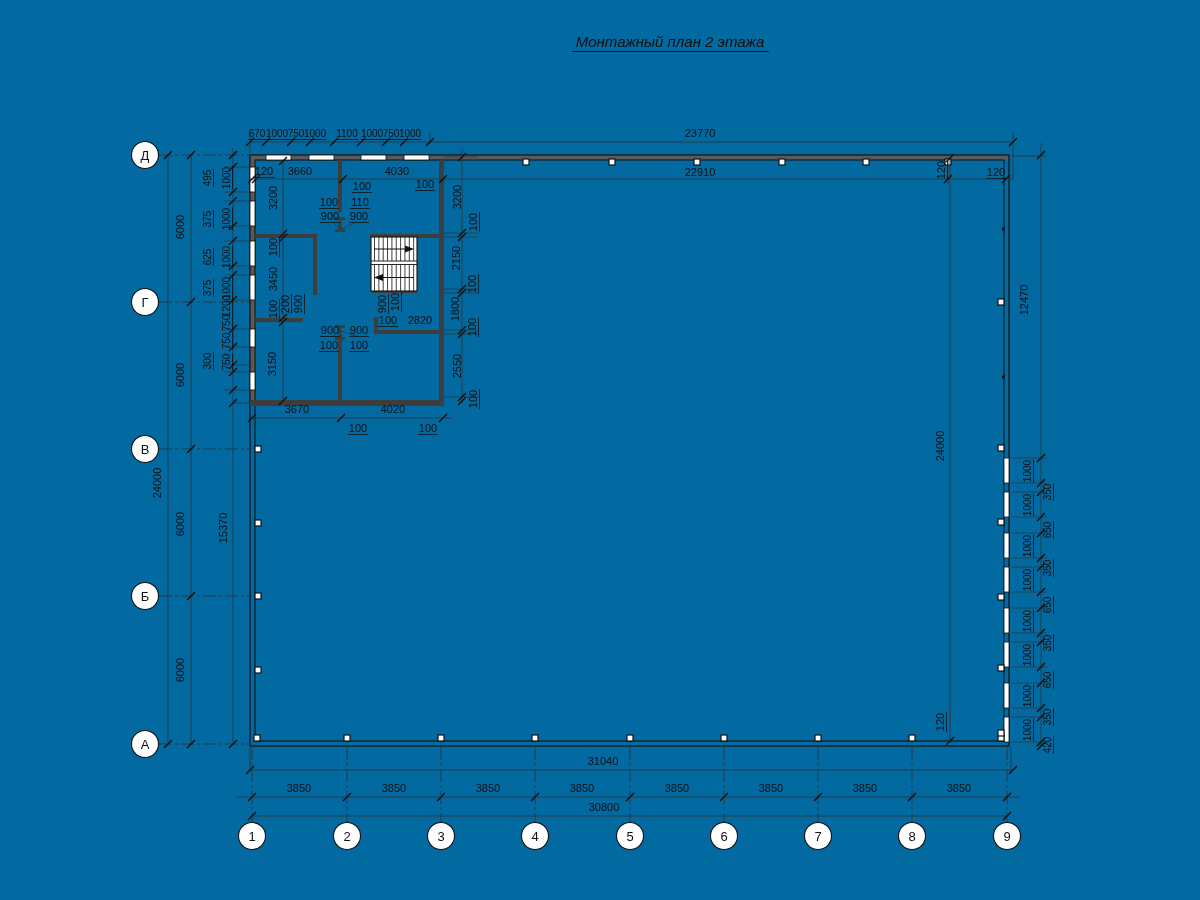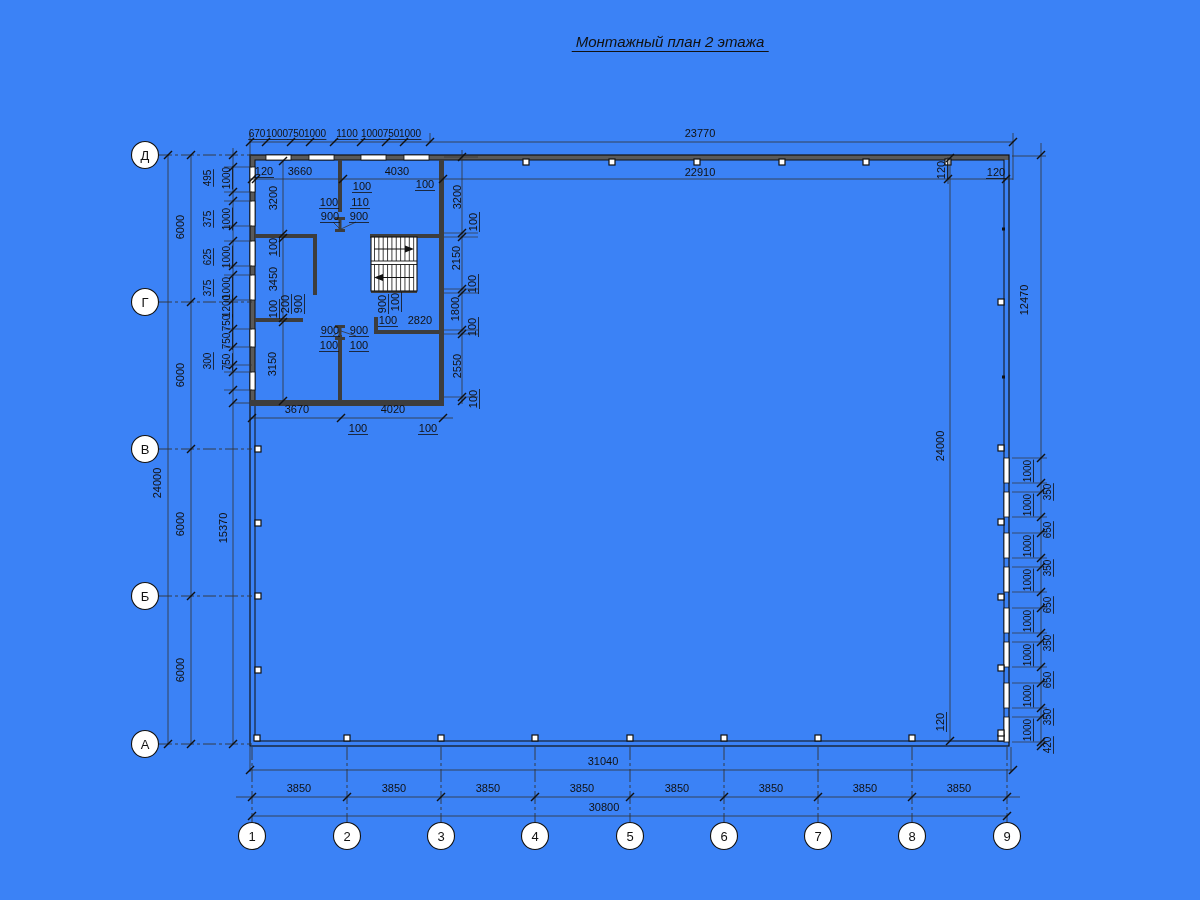--- a/index.html
+++ b/index.html
@@ -1,16 +1,16 @@
 <!DOCTYPE html>
 <html><head>
 <meta charset="utf-8">
 <style>
   html,body{margin:0;padding:0;background:#fff;}
-  .canvas{position:relative;width:1200px;height:900px;background:#3b82f6;overflow:hidden;
+  .canvas{position:relative;width:1200px;height:900px;background:#0369a1;overflow:hidden;
           font-family:"Liberation Sans",sans-serif;}
   .title{position:absolute;left:670px;top:33px;transform:translateX(-50%);
          font-style:italic;font-size:15px;color:#111;border-bottom:1.2px solid #111;
          padding:0 4px 1px 4px;white-space:nowrap;}
   svg text{font-family:"Liberation Sans",sans-serif;fill:#111;}
 </style>
 </head>
 <body>
 
 <div class="canvas">

